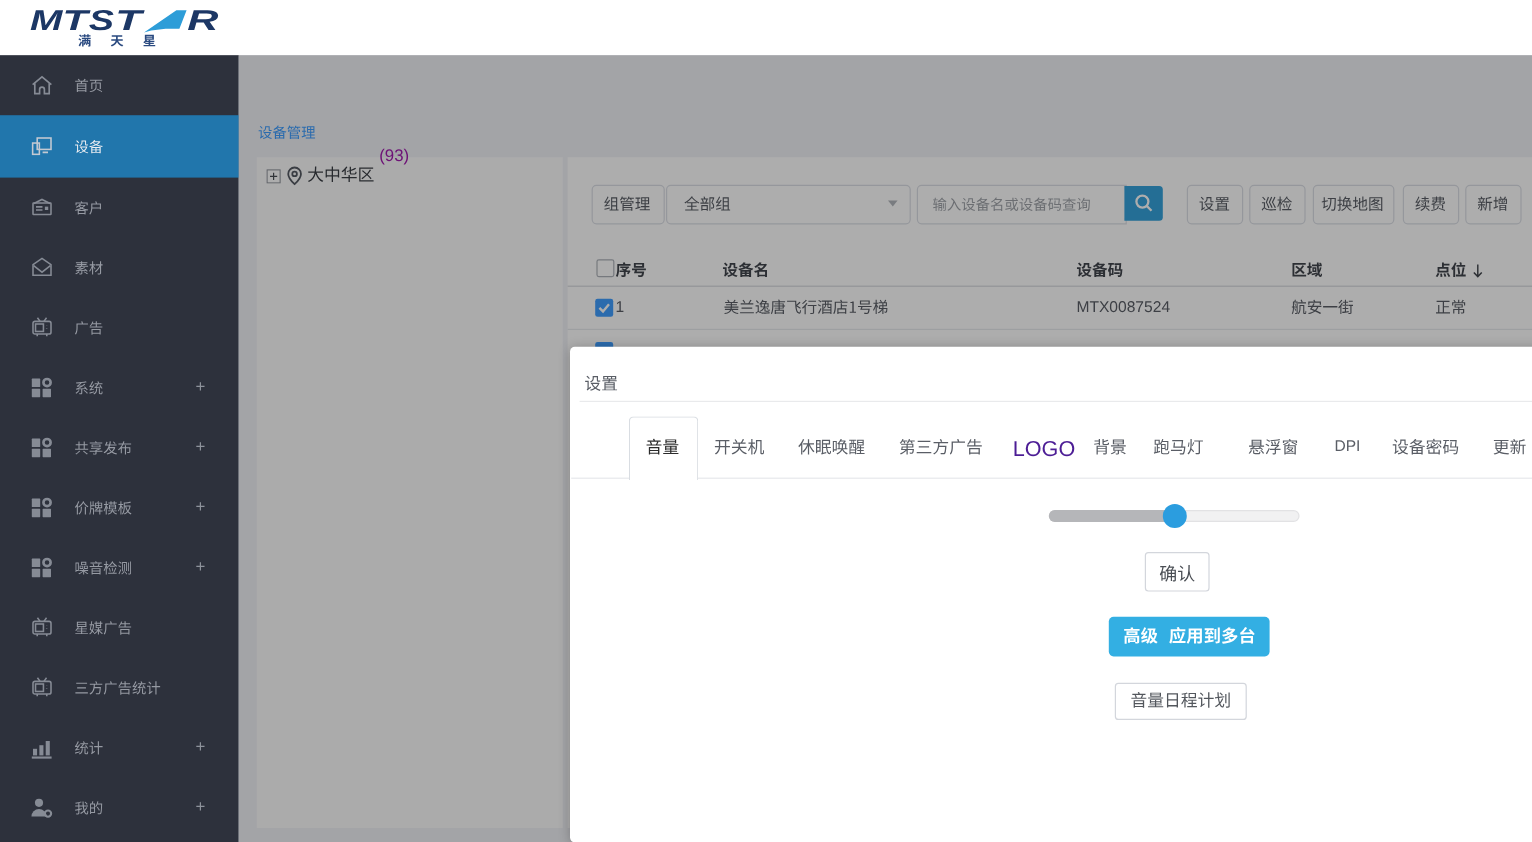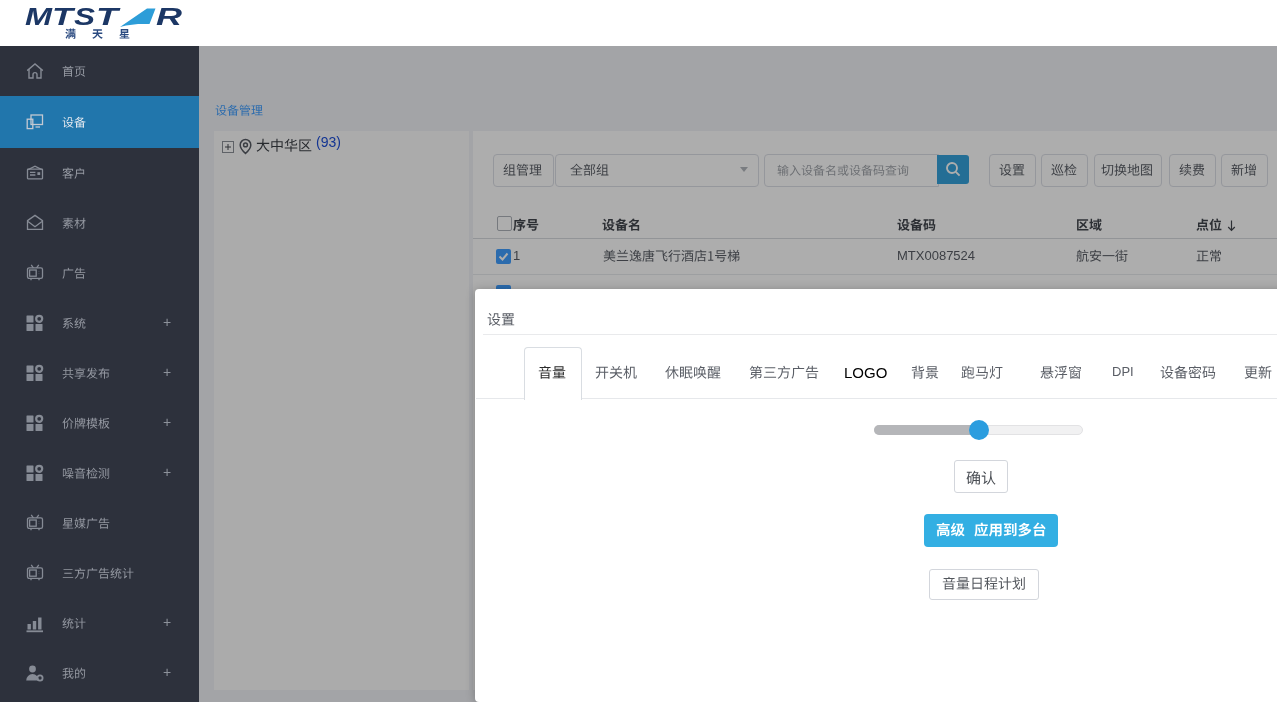--- a/index.html
+++ b/index.html
@@ -318,21 +318,21 @@
 <svg width="17" height="17" viewBox="0 0 16 16" fill="none" stroke="#565b63" stroke-width="1.4">
         <path d="M8 1.5 a5 5 0 0 1 5 5 c0 3.4-5 8-5 8 s-5-4.6-5-8 a5 5 0 0 1 5-5 z"></path>
         <circle cx="8" cy="6.5" r="1.8"></circle>
       </svg></div>
 <div style="position:absolute;left:256.0px;top:138.4px;line-height:0"><svg width="56.0" height="15.4" viewBox="0 -900 4000 1100" fill="#3c4046">
         <use href="#r5927" x="0"></use>
         <use href="#r4E2D" x="1000"></use>
         <use href="#r534E" x="2000"></use>
         <use href="#r533A" x="3000"></use>
       </svg></div>
-<span style="position:absolute;left:316px;top:134px;font-family:Liberation Sans,sans-serif;font-size:14px;color:#1d4ed8">(93)</span>
+<span style="position:absolute;left:316px;top:121px;font-family:Liberation Sans,sans-serif;font-size:14px;color:#a21caf">(93)</span>
 <div style="position:absolute;left:493px;top:154px;width:59px;height:31px;background:#fff;border:1px solid #dcdfe6;border-radius:4px"></div>
 <div style="position:absolute;left:503.0px;top:163.0px;line-height:0"><svg width="39.0" height="14.3" viewBox="0 -900 3000 1100" fill="#5a5e66">
         <use href="#r7EC4" x="0"></use>
         <use href="#r7BA1" x="1000"></use>
         <use href="#r7406" x="2000"></use>
       </svg></div>
 <div style="position:absolute;left:555px;top:154px;width:202px;height:31px;background:#fff;border:1px solid #dcdfe6;border-radius:4px"></div>
 <div style="position:absolute;left:570.0px;top:163.0px;line-height:0"><svg width="39.0" height="14.3" viewBox="0 -900 3000 1100" fill="#5a5e66">
         <use href="#r5168" x="0"></use>
         <use href="#r90E8" x="1000"></use>
@@ -470,21 +470,21 @@
         <use href="#r5524" x="2000"></use>
         <use href="#r9192" x="3000"></use>
       </svg></div>
 <div style="position:absolute;left:749.0px;top:365.4px;line-height:0"><svg width="70.0" height="15.4" viewBox="0 -900 5000 1100" fill="#5a5e66">
         <use href="#r7B2C" x="0"></use>
         <use href="#r4E09" x="1000"></use>
         <use href="#r65B9" x="2000"></use>
         <use href="#r5E7F" x="3000"></use>
         <use href="#r544A" x="4000"></use>
       </svg></div>
-<span style="position:absolute;left:844.0px;top:364px;font-family:Liberation Sans,sans-serif;font-size:15px;color:#000000">LOGO</span>
+<span style="position:absolute;left:844.0px;top:364px;font-family:Liberation Sans,sans-serif;font-size:18px;color:#4c1d95">LOGO</span>
 <div style="position:absolute;left:911.0px;top:365.4px;line-height:0"><svg width="28.0" height="15.4" viewBox="0 -900 2000 1100" fill="#5a5e66">
         <use href="#r80CC" x="0"></use>
         <use href="#r666F" x="1000"></use>
       </svg></div>
 <div style="position:absolute;left:961.0px;top:365.4px;line-height:0"><svg width="42.0" height="15.4" viewBox="0 -900 3000 1100" fill="#5a5e66">
         <use href="#r8DD1" x="0"></use>
         <use href="#r9A6C" x="1000"></use>
         <use href="#r706F" x="2000"></use>
       </svg></div>
 <div style="position:absolute;left:1040.0px;top:365.4px;line-height:0"><svg width="42.0" height="15.4" viewBox="0 -900 3000 1100" fill="#5a5e66">

